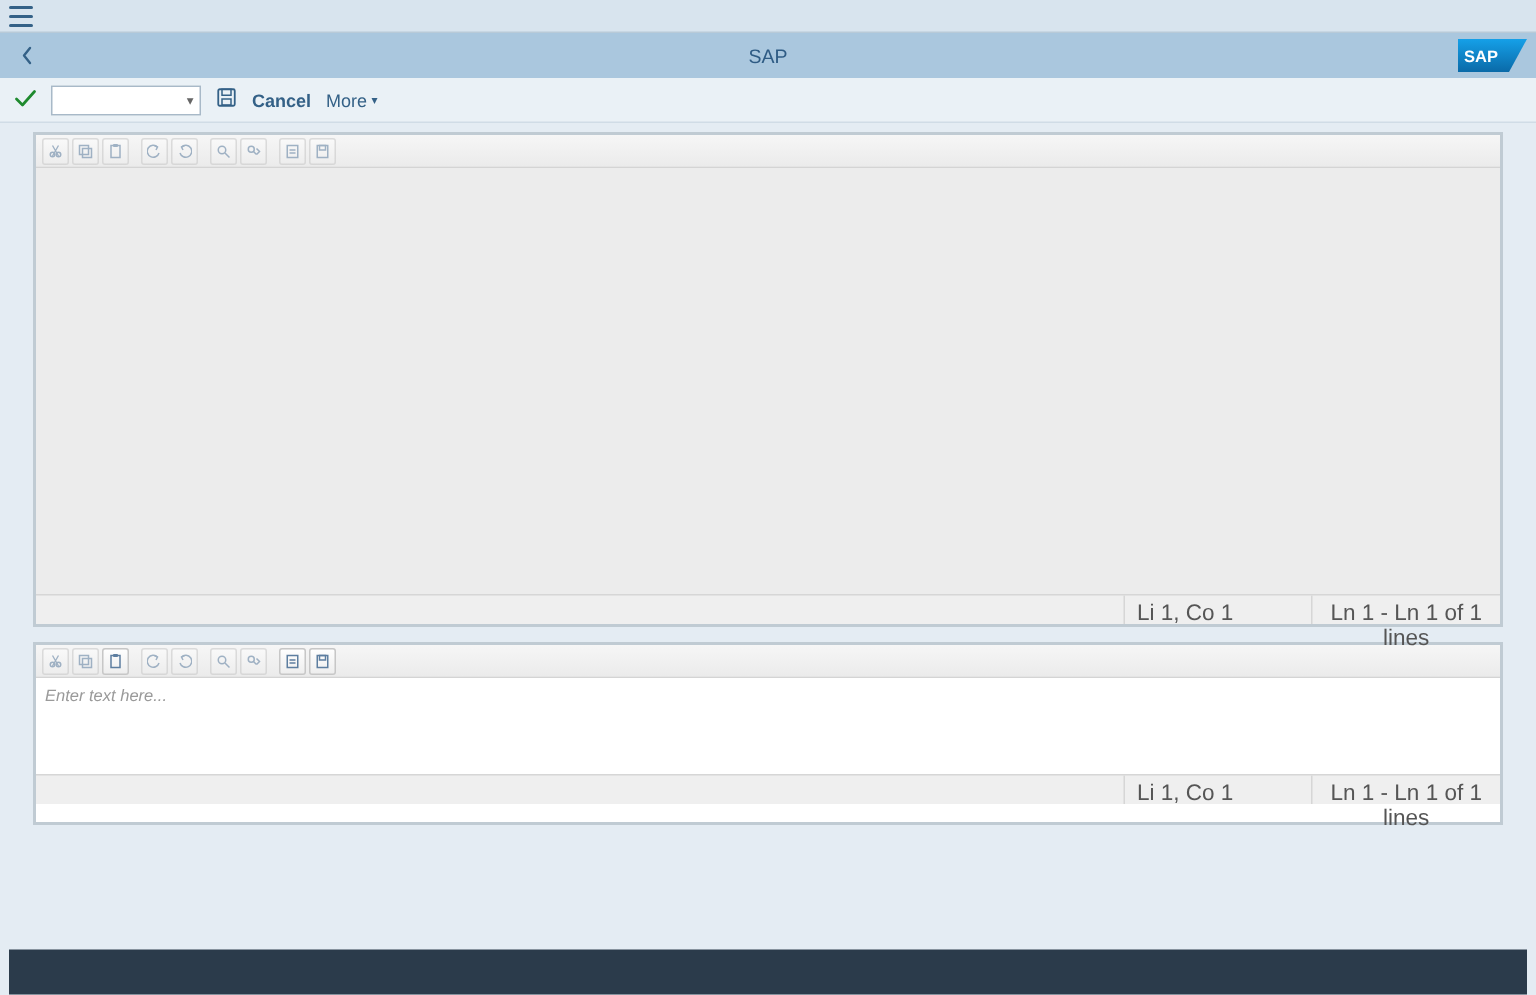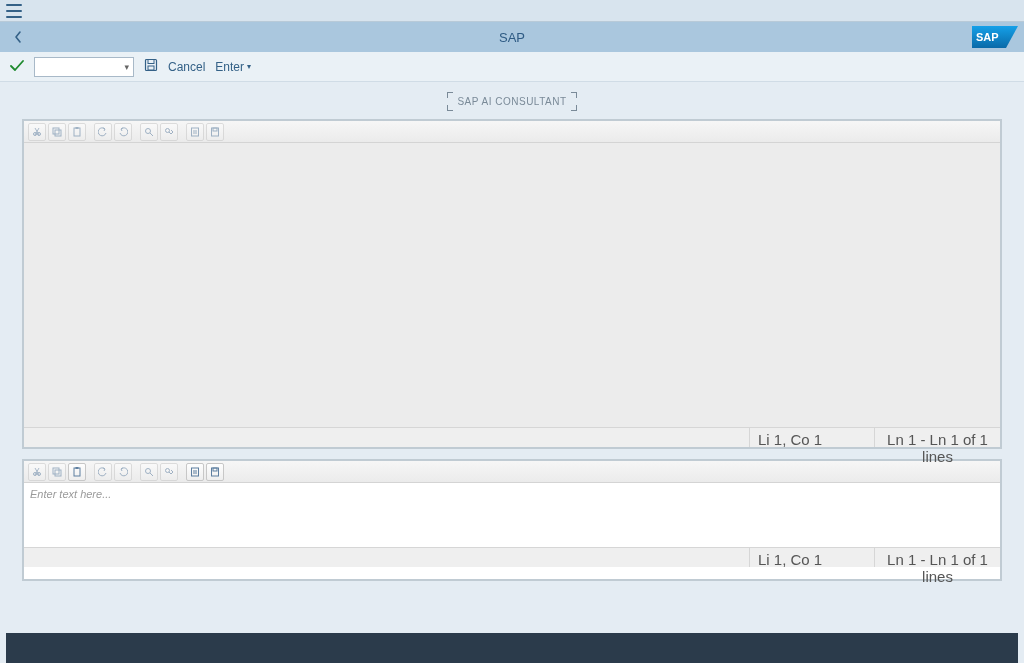--- a/index.html
+++ b/index.html
@@ -16,21 +16,21 @@
   .sap-logo { margin-left: 6px; display: flex; align-items: center; }
   .sap-logo-canvas { width: 46px; height: 22px; }
   .header-title { position: absolute; left: 0; right: 0; text-align: center; color: #2e5b84; font-size: 13px; pointer-events: none; }
   
   
   .toolbar-row { height: 30px; background: #eaf1f6; border-bottom: 1px solid #d0dce6; display: flex; align-items: center; padding: 0 10px; gap: 10px; }
   .check-icon { color: #1e8a2e; font-size: 14px; font-weight: bold; }
   .combo-box { width: 100px; height: 20px; border: 1px solid #a8b9c8; background: #fff; display: flex; align-items: center; justify-content: flex-end; padding: 0 4px; cursor: pointer; }
   .combo-arrow { font-size: 9px; color: #666; }
   .save-icon { color: #346187; font-size: 14px; cursor: pointer; }
-  .toolbar-link { color: #346187; font-size: 12px; cursor: pointer; }
+  .toolbar-link { color: #346187; font-size: 12px; cursor: pointer; font-weight: bold; }
   .more-dropdown { color: #346187; font-size: 12px; cursor: pointer; display: flex; align-items: center; gap: 3px; }
   .more-arrow { font-size: 8px; }
   
   
   .content { padding: 6px 8px 10px 8px; background: #e4ecf3; height: calc(663px - 22px - 30px - 30px - 36px); overflow: hidden; }
   
   
   .section-title-wrap { display: flex; justify-content: center; padding: 4px 0 8px 0; }
   .section-title { position: relative; color: #7a8a98; font-size: 10px; letter-spacing: 0.5px; padding: 4px 10px; }
   .corner { position: absolute; width: 6px; height: 6px; border-color: #7a8a98; border-style: solid; }
@@ -109,33 +109,27 @@
   </div>
   <span class="save-icon">
     <svg width="14" height="14" viewBox="0 0 14 14">
         <rect x="1.5" y="1.5" width="11" height="11" rx="1" fill="none" stroke="#346187" stroke-width="1.2"></rect>
         <rect x="4" y="1.5" width="6" height="4" fill="none" stroke="#346187" stroke-width="1"></rect>
         <rect x="4" y="8" width="6" height="4" fill="none" stroke="#346187" stroke-width="1"></rect>
       </svg>
   </span>
   <span class="toolbar-link">Cancel</span>
   <span class="more-dropdown">
-    <span>Enter</span>
+    <span>More</span>
     <span class="more-arrow">▾</span>
   </span>
 </div>
 
 <div class="content">
 
-  <div class="section-title-wrap">
-    <div class="section-title">
-      <span class="corner tl"></span><span class="corner tr"></span><span class="corner bl"></span><span class="corner br"></span>
-      <span>SAP AI CONSULTANT</span>
-    </div>
-  </div>
 
   <div class="editor-panel top">
     <div class="editor-toolbar">
       <div class="tb-btn disabled">
           <svg width="10" height="10" viewBox="0 0 10 10">
             <circle cx="3" cy="7" r="1.5" fill="none" stroke="#5d7ea0"></circle>
             <circle cx="7" cy="7" r="1.5" fill="none" stroke="#5d7ea0"></circle>
             <path d="M3 1 L7 8 M7 1 L3 8" stroke="#5d7ea0" stroke-width="0.9"></path>
           </svg>
         </div>

